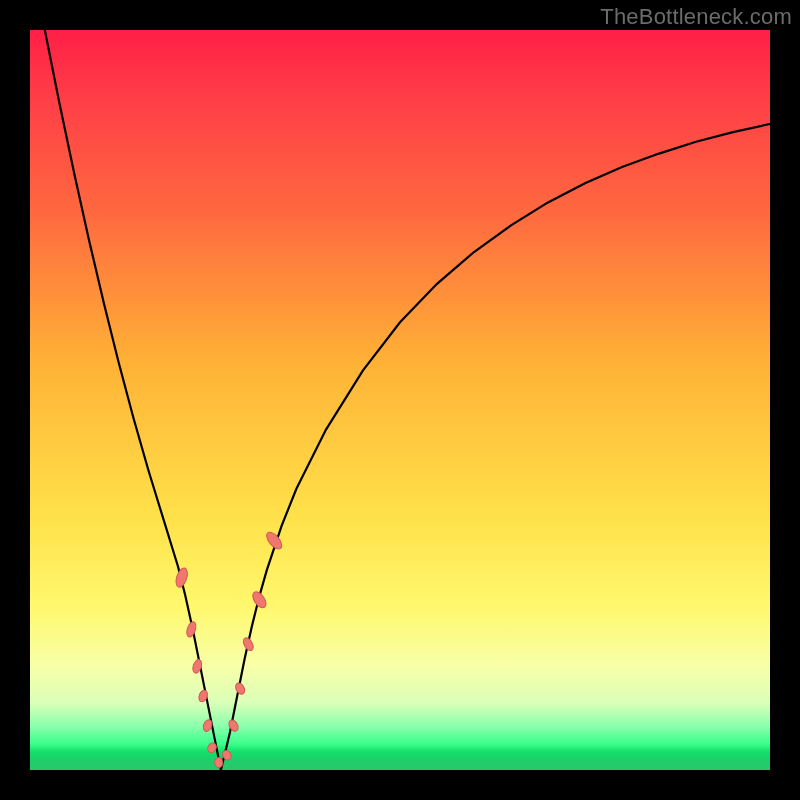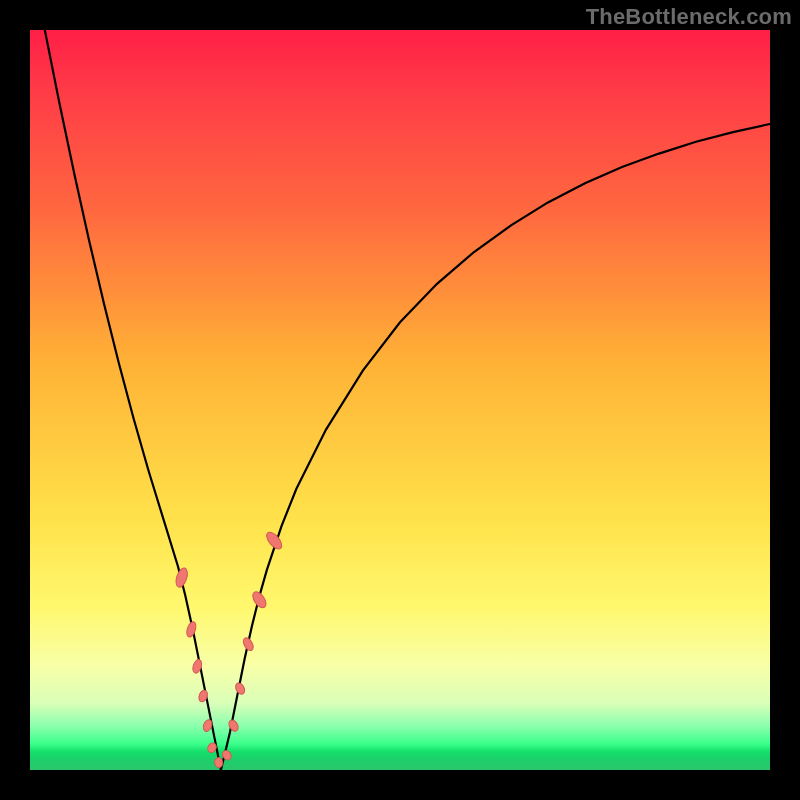--- a/index.html
+++ b/index.html
@@ -42,21 +42,21 @@
       #2bc66c 100%
     );
   }
   .watermark {
     position: absolute;
     top: 4px;
     right: 8px;
     font-family: Arial, Helvetica, sans-serif;
     font-size: 22px;
     color: #6b6b6b;
-    font-weight: 700;
+    font-weight: 400;
     letter-spacing: 0.2px;
     user-select: none;
   }
   svg.curve {
     position: absolute;
     left: 0;
     top: 0;
     width: 740px;
     height: 740px;
     overflow: visible;

